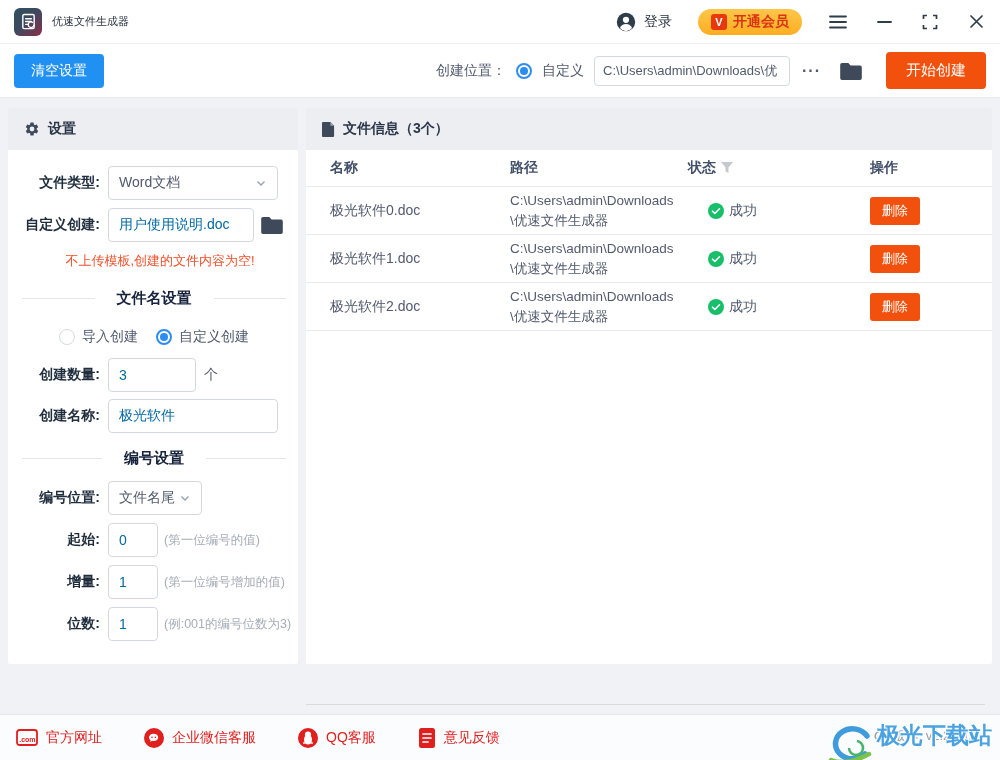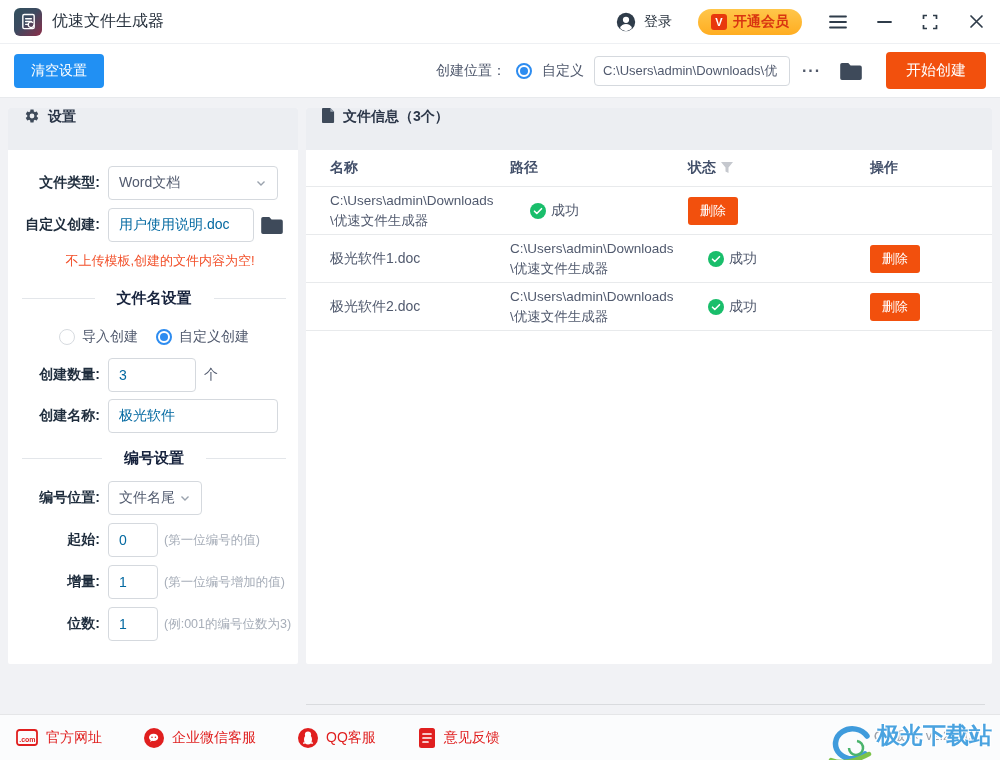--- a/index.html
+++ b/index.html
@@ -8,21 +8,21 @@
     position:relative; overflow:hidden;
     background:#f1f2f5;
     font-family:"Liberation Sans","DejaVu Sans",sans-serif;
     color:#515a6e; font-size:14px;
   }
   
   .titlebar{position:absolute;left:0;top:0;width:1000px;height:44px;background:#fff;
     border-bottom:1px solid #eef0f3;display:flex;align-items:center;padding:0 14px;}
   .app-icon{width:28px;height:28px;border-radius:6px;background:linear-gradient(135deg,#31505e 0%,#3c4a60 45%,#8c2e49 100%);
     display:flex;align-items:center;justify-content:center;}
-  .app-title{margin-left:10px;font-size:16px;color:#28323e;}
+  .app-title{margin-left:10px;font-size:11px;color:#28323e;}
   .tb-right{margin-left:auto;display:flex;align-items:center;gap:26px;}
   .login{display:flex;align-items:center;gap:7px;color:#28323e;cursor:pointer;}
   .vip-pill{display:flex;align-items:center;gap:6px;height:26px;padding:0 13px;border-radius:13px;
     background:linear-gradient(180deg,#ffc64a,#ffad21);cursor:pointer;}
   .vip-badge{width:16px;height:16px;border-radius:3px;background:#e8380d;color:#fff;font-size:11px;
     font-weight:bold;display:flex;align-items:center;justify-content:center;}
   .vip-text{color:#d93511;font-size:14px;font-weight:bold;}
   .winbtn{display:flex;align-items:center;justify-content:center;width:20px;height:20px;cursor:pointer;}
   
   .toolbar{position:absolute;left:0;top:44px;width:1000px;height:54px;background:#fff;
@@ -36,21 +36,21 @@
   .radio.unchecked{border:1px solid #d7dbe0;}
   .path-input{width:196px;height:30px;border:1px solid #d5d9de;border-radius:4px;padding:0 8px;
     font-size:13px;color:#515a6e;font-family:inherit;outline:none;}
   .more-dots{font-size:16px;font-weight:bold;color:#51596a;letter-spacing:1px;cursor:pointer;padding:0 2px;}
   .btn-orange{background:#f2500d;color:#fff;border:none;border-radius:4px;font-size:15px;
     padding:9px 20px;cursor:pointer;margin-left:14px;font-family:inherit;}
   
   .panel{position:absolute;background:#fff;border-radius:2px;top:108px;height:556px;}
   .panel-left{left:8px;width:290px;}
   .panel-right{left:306px;width:686px;}
-  .panel-head{height:42px;background:#eceef2;display:flex;gap:8px;padding:0 16px;
+  .panel-head{height:42px;background:#eceef2;display:flex;align-items:center;gap:8px;padding:0 16px;
     color:#2b3648;font-weight:bold;font-size:14px;border-radius:2px 2px 0 0;}
   
   .form{padding:0 0 0 14px;}
   .form-row{display:flex;align-items:center;height:34px;margin-top:8px;}
   .form-row.first{margin-top:16px;}
   .f-label{width:78px;text-align:right;font-weight:bold;color:#1f2d3d;flex:0 0 auto;}
   .f-ctl{margin-left:8px;display:flex;align-items:center;}
   .select-box{height:34px;border:1px solid #d5d9de;border-radius:4px;display:flex;align-items:center;
     padding:0 10px;color:#515a6e;cursor:pointer;background:#fff;}
   .select-box .sel-val{flex:1;}
@@ -275,20 +275,21 @@
     <span class="th-status">
       <span>状态</span>
       <svg width="12" height="12" viewBox="0 0 12 12">
         <path d="M0 0h12L7.5 5.5V11l-3-1.6V5.5z" fill="#c5c8ce"></path>
       </svg>
     </span>
     <span>操作</span>
   </div>
 
   <div class="tbl-row">
+    <span>极光软件0.doc</span>
     <span class="cell-path">C:\Users\admin\Downloads\优速文件生成器</span>
     <span class="cell-status">
       <svg width="16" height="16" viewBox="0 0 16 16">
         <circle cx="8" cy="8" r="8" fill="#19be6b"></circle>
         <path d="M4.5 8.2l2.3 2.3 4.7-4.8" stroke="#fff" stroke-width="1.6" fill="none" stroke-linecap="round" stroke-linejoin="round"></path>
       </svg>
       <span>成功</span>
     </span>
     <span><button class="btn-del">删除</button></span>
   </div>

